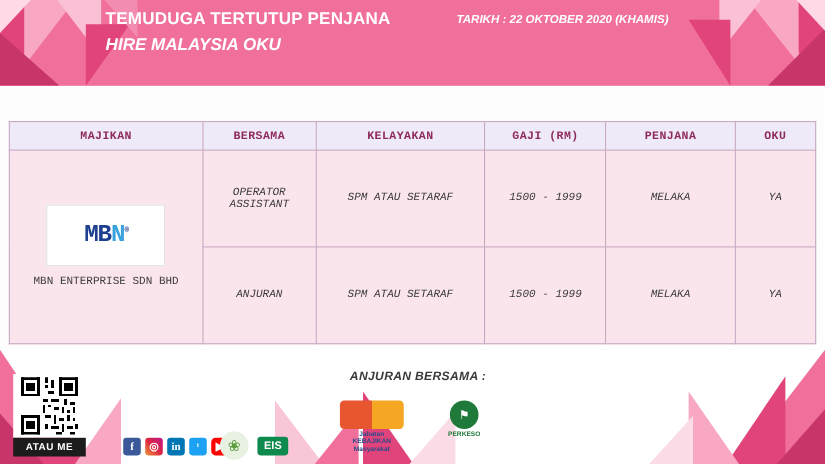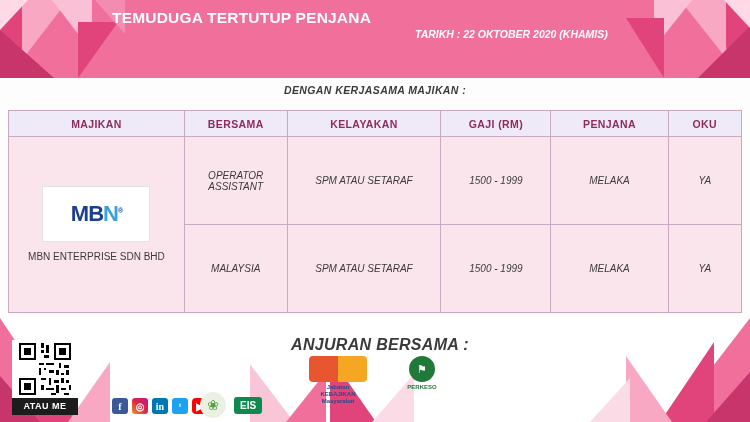--- a/index.html
+++ b/index.html
@@ -39,51 +39,50 @@
 
   
   .r1 { right:0;   top:0;   border-right:60px solid #e0447a; border-bottom:78px solid transparent; }
   .r2 { right:24px;top:0;   border-right:46px solid #f9a8c4; border-bottom:58px solid transparent; }
   .r3 { right:0;   top:26px;border-right:52px solid #c8356b; border-top:52px solid transparent; }
   .r4 { right:58px;top:0;   border-left:38px solid #fac0d5; border-bottom:48px solid transparent; }
   .r5 { right:86px;top:18px;border-right:38px solid #e0447a; border-bottom:60px solid transparent; }
   .r6 { right:0;   top:0;   border-right:26px solid #ffd9e6; border-bottom:28px solid transparent; }
 
   .head-text {
-    position:absolute; left:112px; top:8px; width:300px;
+    position:absolute; left:96px; top:8px; width:300px;
     color:#ffffff;
   }
   .head-line1 {
     font-size:15.5px; font-weight:bold; letter-spacing:.2px;
     line-height:20px; white-space:nowrap;
   }
   .head-line2 {
     font-size:15.5px; font-weight:bold; font-style:italic;
     line-height:20px; margin-top:3px; white-space:nowrap;
   }
 
   .head-info {
     position:absolute; left:415px; top:10px;
     color:#ffffff; font-size:10.5px; font-weight:bold; font-style:italic;
     line-height:17px;
-    margin-top:16px;
   }
 
   
   .sub-head {
     position:absolute; left:0; top:84px; width:750px;
     text-align:center;
     font-size:10.5px; font-weight:bold; font-style:italic;
     color:#3a3a3a;
     letter-spacing:.4px;
   }
 
   
   .tbl-wrap {
-    position:absolute; left:8px; top:110px; width:734px;
+    position:absolute; left:8px; top:110px; width:734px;font-family:Liberation Mono, monospace;
   }
   table.jobs {
     width:100%;
     border-collapse:collapse;
     table-layout:fixed;
   }
   table.jobs th {
     background:#efeaf7;
     color:#8e2b5e;
     font-size:10.5px;
@@ -206,22 +205,22 @@
   .myfj .f { color:#f05a28; }
   .myfj-sub {
     font-size:5px; color:#6b6b6b; letter-spacing:.2px; margin-top:-2px;
   }
 
   
   .organisers {
     position:absolute; left:280px; top:336px; width:200px; text-align:center; z-index:6;
   }
   .org-title {
-    font-size:16px; font-weight:bold; font-style:italic; color:#3a3a3a;
-    letter-spacing:.3px; margin-bottom:2px;
+    font-size:11px; font-weight:bold; font-style:italic; color:#3a3a3a;
+    letter-spacing:.3px; margin-bottom:16px;
   }
   .org-logos { display:flex; justify-content:center; gap:14px; align-items:flex-start; }
   .org-logo { width:70px; text-align:center; }
   .jkm-mark {
     width:58px; height:26px; margin:0 auto 2px auto;
     background:linear-gradient(90deg,#e8562f 0 50%, #f5a623 50% 100%);
     border-radius:4px;
   }
   .jkm-text { font-size:6px; font-weight:bold; color:#2b4a8b; line-height:7px; }
   .perkeso-mark {
@@ -254,28 +253,28 @@
 
     <span class="tri r1"></span>
     <span class="tri r2"></span>
     <span class="tri r3"></span>
     <span class="tri r4"></span>
     <span class="tri r5"></span>
     <span class="tri r6"></span>
 
     <div class="head-text">
       <div class="head-line1">TEMUDUGA TERTUTUP PENJANA</div>
+      <div class="head-line2">HIRE MALAYSIA OKU</div>
     </div>
 
     <div class="head-info">
       <div>TARIKH : 22 OKTOBER 2020 (KHAMIS)</div>
     </div>
   </div>
 
-  <div class="sub-head">DENGAN KERJASAMA MAJIKAN :</div>
 
   <div class="tbl-wrap">
     <table class="jobs">
       <thead>
         <tr>
           <th class="col-majikan">MAJIKAN</th>
           <th class="col-jawatan">BERSAMA</th>
           <th class="col-kelayakan">KELAYAKAN</th>
           <th class="col-gaji">GAJI (RM)</th>
           <th class="col-lokasi">PENJANA</th>
@@ -290,21 +289,21 @@
             </div>
             <div class="emp-name">MBN ENTERPRISE  SDN BHD</div>
           </td>
           <td class="cell-strong">OPERATOR ASSISTANT</td>
           <td>SPM ATAU SETARAF</td>
           <td>1500 - 1999</td>
           <td>MELAKA</td>
           <td>YA</td>
         </tr>
         <tr>
-          <td class="cell-strong">MALAYSIA</td>
+          <td class="cell-strong">ANJURAN</td>
           <td>SPM ATAU SETARAF</td>
           <td>1500 - 1999</td>
           <td>MELAKA</td>
           <td>YA</td>
         </tr>
       </tbody>
     </table>
   </div>
 
   <div class="bottom-band">

